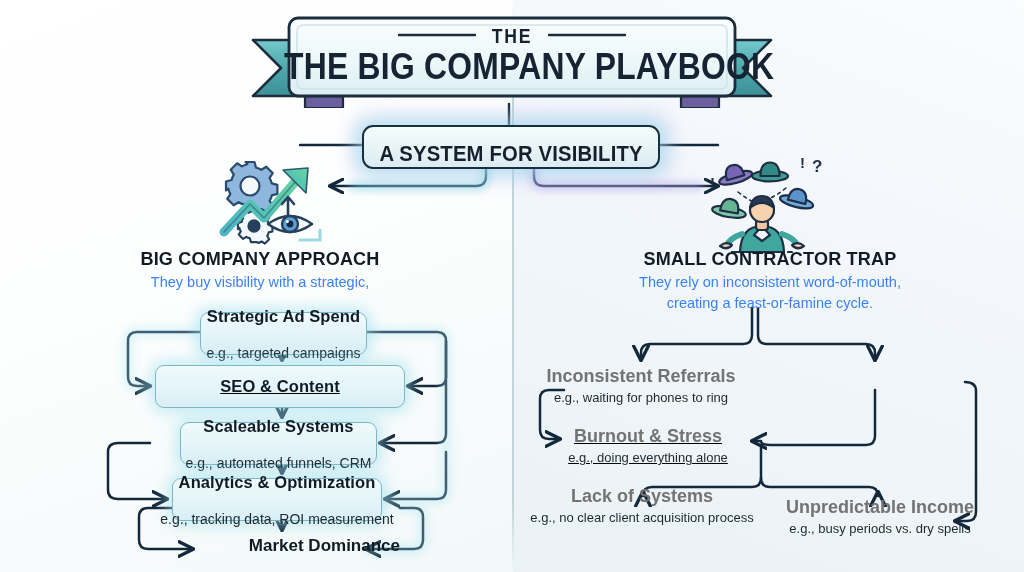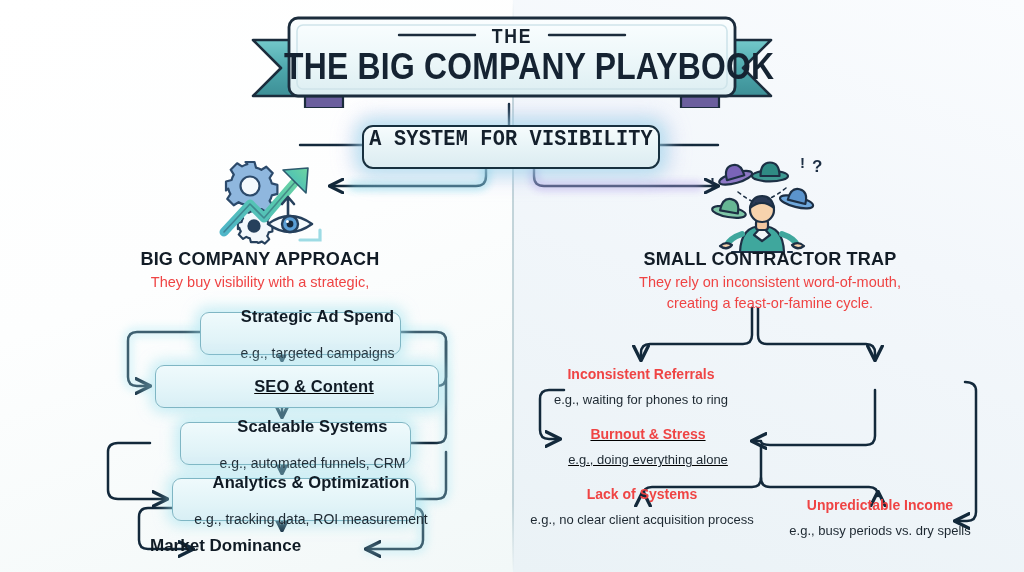--- a/index.html
+++ b/index.html
@@ -40,61 +40,60 @@
     transform:scaleX(.86);transform-origin:center;
     white-space:nowrap;
   }
 
   
   #subtitle-box{
     position:absolute;left:362px;top:125px;width:294px;height:40px;z-index:4;
     border:2.4px solid #17303f;border-radius:11px;
     background:linear-gradient(180deg,#f6fcfd 0%,#e6f3f6 55%,#dcecf1 100%);
     box-shadow:0 0 16px 7px rgba(150,220,235,.55), 0 0 22px 10px rgba(186,170,235,.28);
-    display:flex;align-items:flex-start;justify-content:center;font-family:Liberation Mono, monospace;
+    display:flex;align-items:flex-end;justify-content:center;
   }
   .subtitle-text{
     font-size:22px;font-weight:bold;letter-spacing:.2px;color:#14202c;
     transform:scaleX(.92);transform-origin:center;white-space:nowrap;
   }
 
   
   .col-head{position:absolute;z-index:5;text-align:center;}
   .col-head .h{font-size:19px;font-weight:bold;color:#121c26;letter-spacing:.2px;
     transform:scaleX(.95);transform-origin:center;white-space:nowrap;}
-  .col-head .s{font-size:14.5px;color:#ef4444;line-height:1.25;margin-top:3px;}
+  .col-head .s{font-size:14.5px;color:#3b82f6;line-height:1.25;margin-top:3px;}
   #head-left{left:50px;top:248px;width:420px;}
   #head-right{left:560px;top:248px;width:420px;}
 
   
   .flowbox{
     position:absolute;z-index:5;
     border:1.6px solid #7fb6c4;border-radius:9px;
     background:linear-gradient(180deg,#effafc 0%,#e2f4f8 60%,#d8eff5 100%);
     box-shadow:0 0 13px 5px rgba(160,226,238,.55);
     display:flex;flex-direction:column;align-items:center;justify-content:center;
     text-align:left;
-    padding-left:34px;
   }
   .flowbox .t{font-size:16.5px;font-weight:bold;color:#101b25;letter-spacing:.1px;white-space:nowrap;}
   .flowbox .e{font-size:14px;color:#1d2831;margin-top:19px;white-space:nowrap;}
 
   #box-ad{left:200px;top:312px;width:165px;height:41px;}
   #box-seo{left:155px;top:365px;width:248px;height:41px;text-decoration:underline;}
   #box-sys{left:180px;top:422px;width:195px;height:41px;}
   #box-ana{left:172px;top:478px;width:208px;height:41px;}
   #label-market{
-    position:absolute;left:150px;top:536px;width:250px;z-index:5;text-align:left;
+    position:absolute;left:150px;top:536px;width:250px;z-index:5;text-align:right;
     font-size:17px;font-weight:bold;color:#101b25;white-space:nowrap;
   }
 
   
   .node{position:absolute;z-index:5;text-align:center;}
-  .node .t{font-size:14px;font-weight:bold;color:#ef4444;white-space:nowrap;}
-  .node .e{font-size:13px;color:#1d2831;margin-top:10px;white-space:nowrap;}
+  .node .t{font-size:18px;font-weight:bold;color:#737373;white-space:nowrap;}
+  .node .e{font-size:13px;color:#1d2831;margin-top:3px;white-space:nowrap;}
   #node-ref{left:526px;top:366px;width:230px;}
   #node-reach{left:752px;top:366px;width:240px;}
   #node-burn{left:538px;top:426px;width:220px;text-decoration:underline;}
   #node-lack{left:512px;top:486px;width:260px;}
   #node-income{left:770px;top:497px;width:220px;}
 
   
   #icon-left{position:absolute;left:216px;top:152px;width:110px;height:100px;z-index:5;}
   #icon-right{position:absolute;left:692px;top:148px;width:140px;height:106px;z-index:5;}
 </style>

